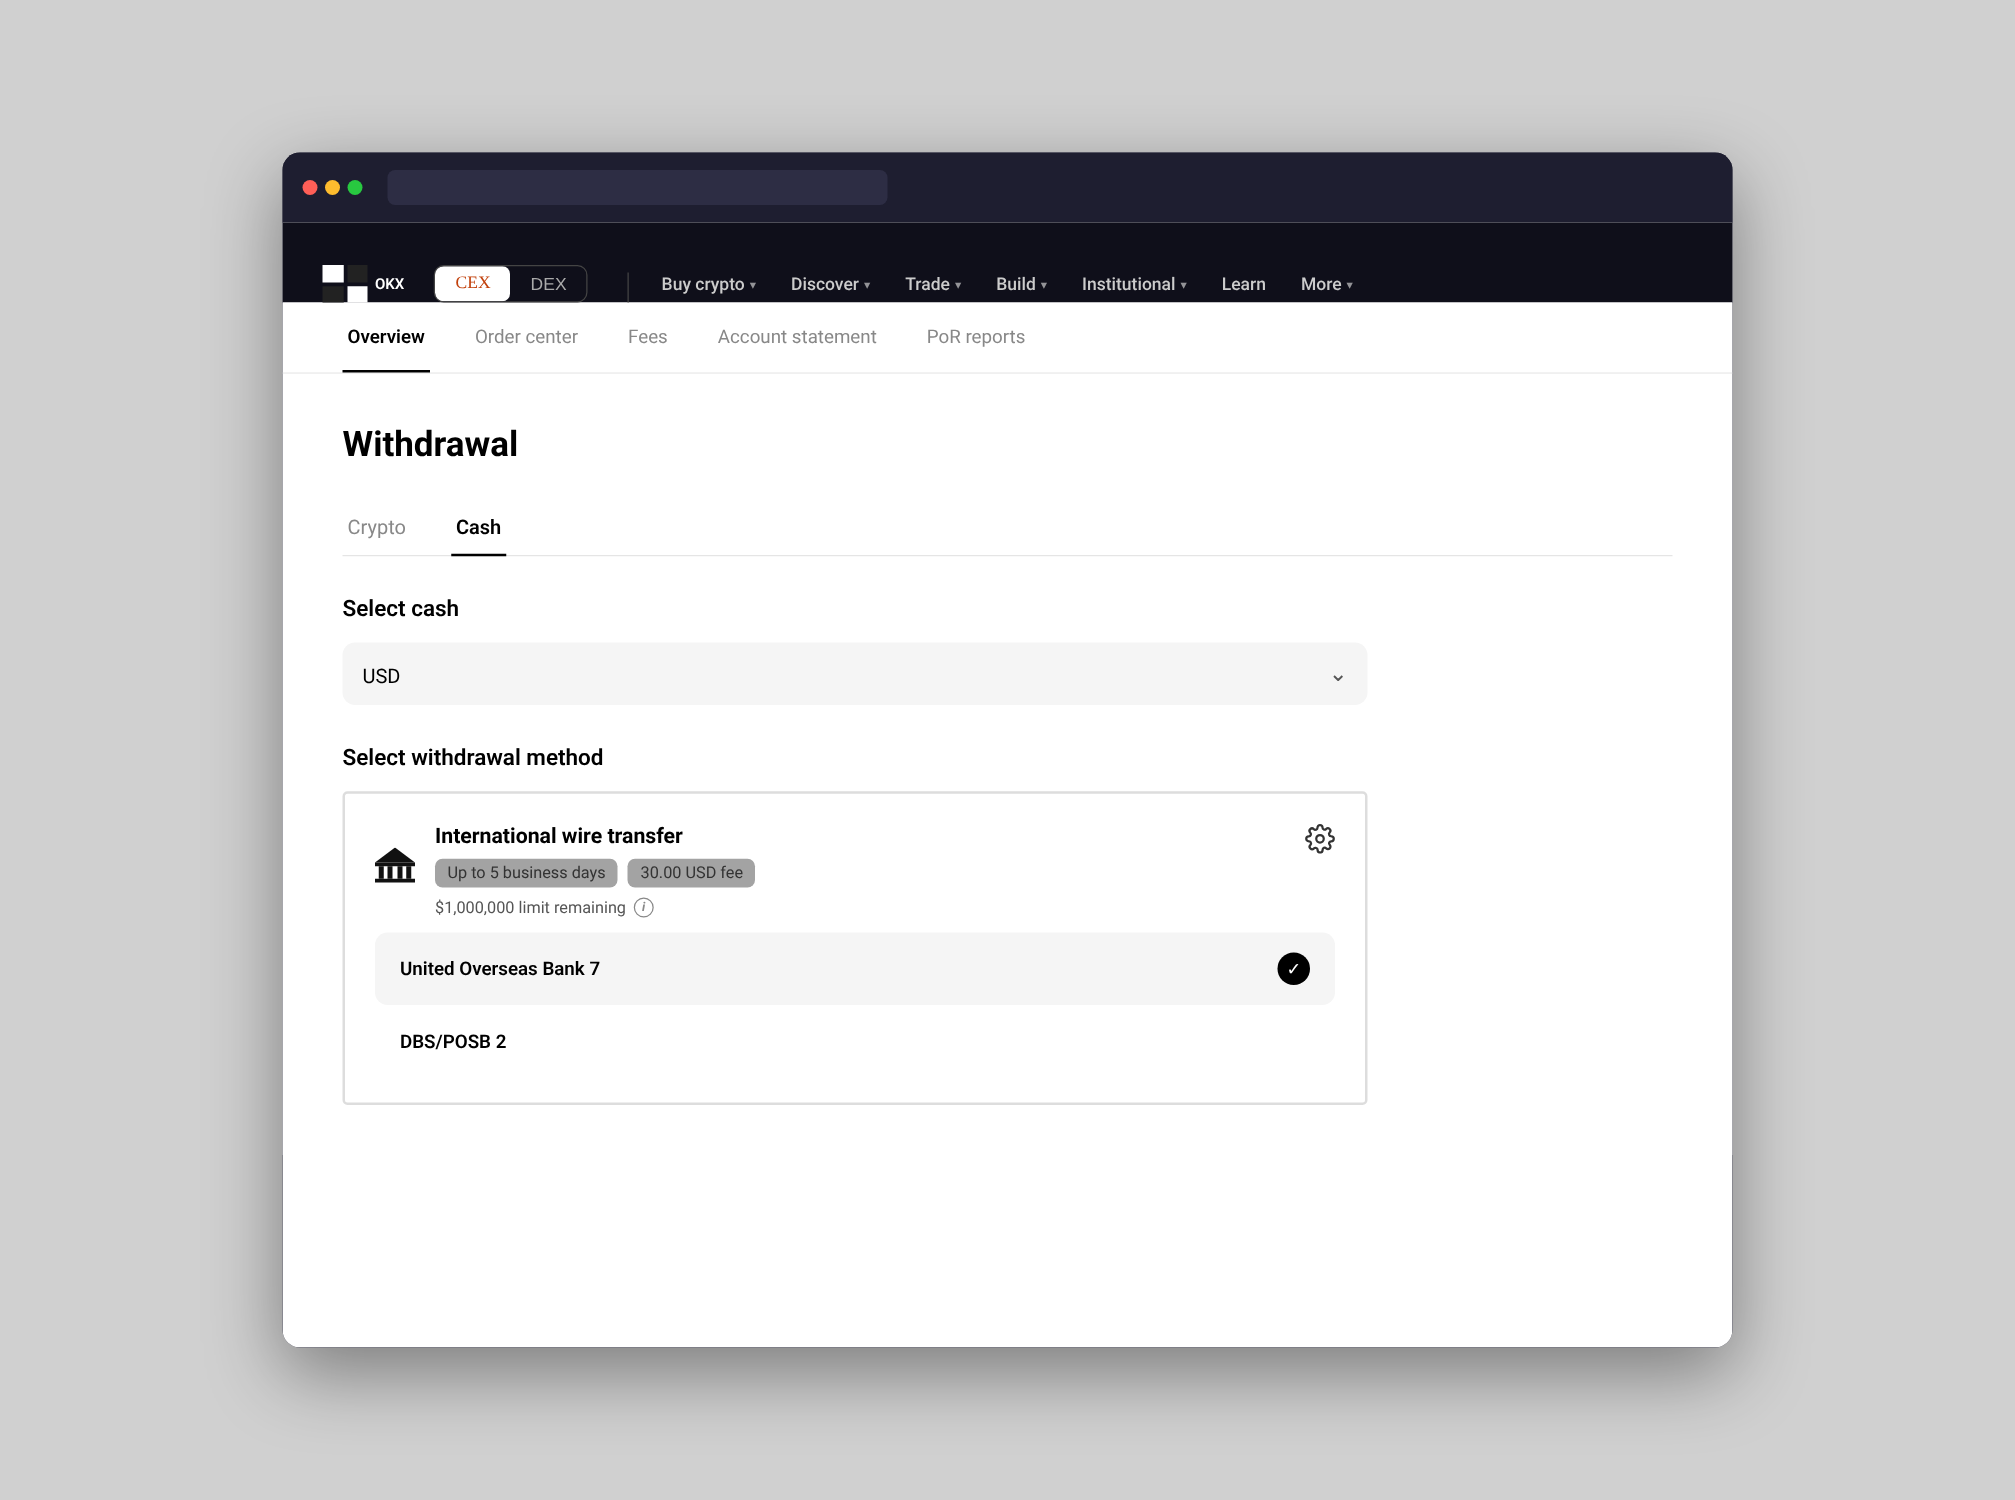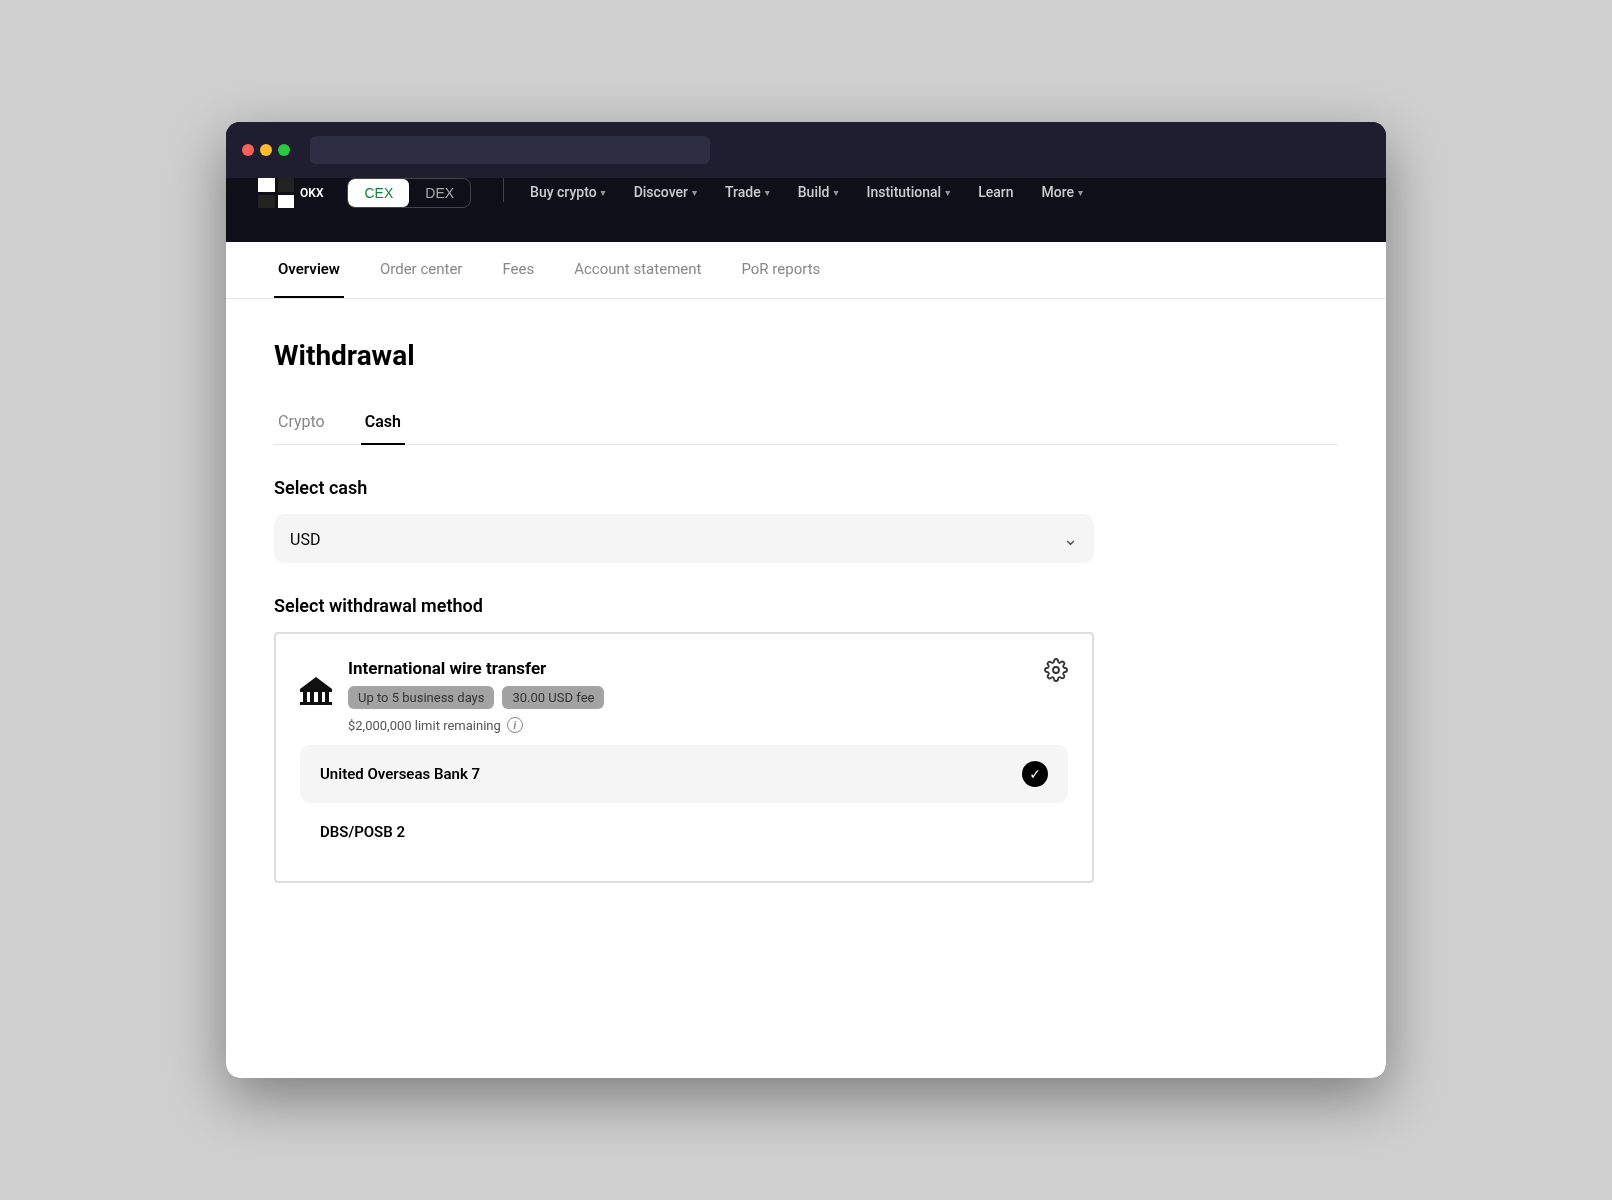--- a/index.html
+++ b/index.html
@@ -48,21 +48,21 @@
     }
     .browser-content {
       background: #ffffff;
       min-height: 900px;
     }
     
     .top-nav {
       background: #0f0f1a;
       padding: 0 32px;
       display: flex;
-      align-items: flex-start;
+      align-items: flex-end;
       height: 64px;
       gap: 8px;
     }
     .logo-area {
       display: flex;
       align-items: center;
       gap: 4px;
       margin-right: 8px;
     }
     .logo-label {
@@ -83,22 +83,23 @@
       padding: 6px 16px;
       font-size: 14px;
       font-weight: 500;
       cursor: pointer;
       border: none;
       background: transparent;
       color: #aaa;
     }
     .toggle-btn.active {
       background: white;
-      color: #15803d;
+      color: #c2410c;
       border-radius: 6px;
+      font-family: Liberation Serif, serif;
     }
     .nav-divider {
       width: 1px;
       height: 24px;
       background: #444;
       margin: 0 8px;
     }
     .nav-item {
       color: #ccc;
       font-size: 14px;
@@ -416,21 +417,21 @@
                 <polygon points="16,0 0,12 32,12" fill="#111"></polygon>
               </svg>
             </span>
             <div>
               <div class="method-title">International wire transfer</div>
               <div class="method-badges">
                 <span class="badge">Up to 5 business days</span>
                 <span class="badge">30.00 USD fee</span>
               </div>
               <div class="method-limit">
-                <span>$2,000,000 limit remaining</span>
+                <span>$1,000,000 limit remaining</span>
                 <span class="info-icon">i</span>
               </div>
             </div>
           </div>
           <span class="gear-icon">
             <svg width="24" height="24" viewBox="0 0 24 24" fill="none" xmlns="http://www.w3.org/2000/svg">
               <path d="M12 15a3 3 0 100-6 3 3 0 000 6z" stroke="#333" stroke-width="1.8" fill="none"></path>
               <path d="M19.4 15a1.65 1.65 0 00.33 1.82l.06.06a2 2 0 010 2.83 2 2 0 01-2.83 0l-.06-.06a1.65 1.65 0 00-1.82-.33 1.65 1.65 0 00-1 1.51V21a2 2 0 01-4 0v-.09A1.65 1.65 0 009 19.4a1.65 1.65 0 00-1.82.33l-.06.06a2 2 0 01-2.83-2.83l.06-.06A1.65 1.65 0 004.68 15a1.65 1.65 0 00-1.51-1H3a2 2 0 010-4h.09A1.65 1.65 0 004.6 9a1.65 1.65 0 00-.33-1.82l-.06-.06a2 2 0 012.83-2.83l.06.06A1.65 1.65 0 009 4.68a1.65 1.65 0 001-1.51V3a2 2 0 014 0v.09a1.65 1.65 0 001 1.51 1.65 1.65 0 001.82-.33l.06-.06a2 2 0 012.83 2.83l-.06.06A1.65 1.65 0 0019.4 9a1.65 1.65 0 001.51 1H21a2 2 0 010 4h-.09a1.65 1.65 0 00-1.51 1z" stroke="#333" stroke-width="1.8" fill="none"></path>
             </svg>
           </span>

